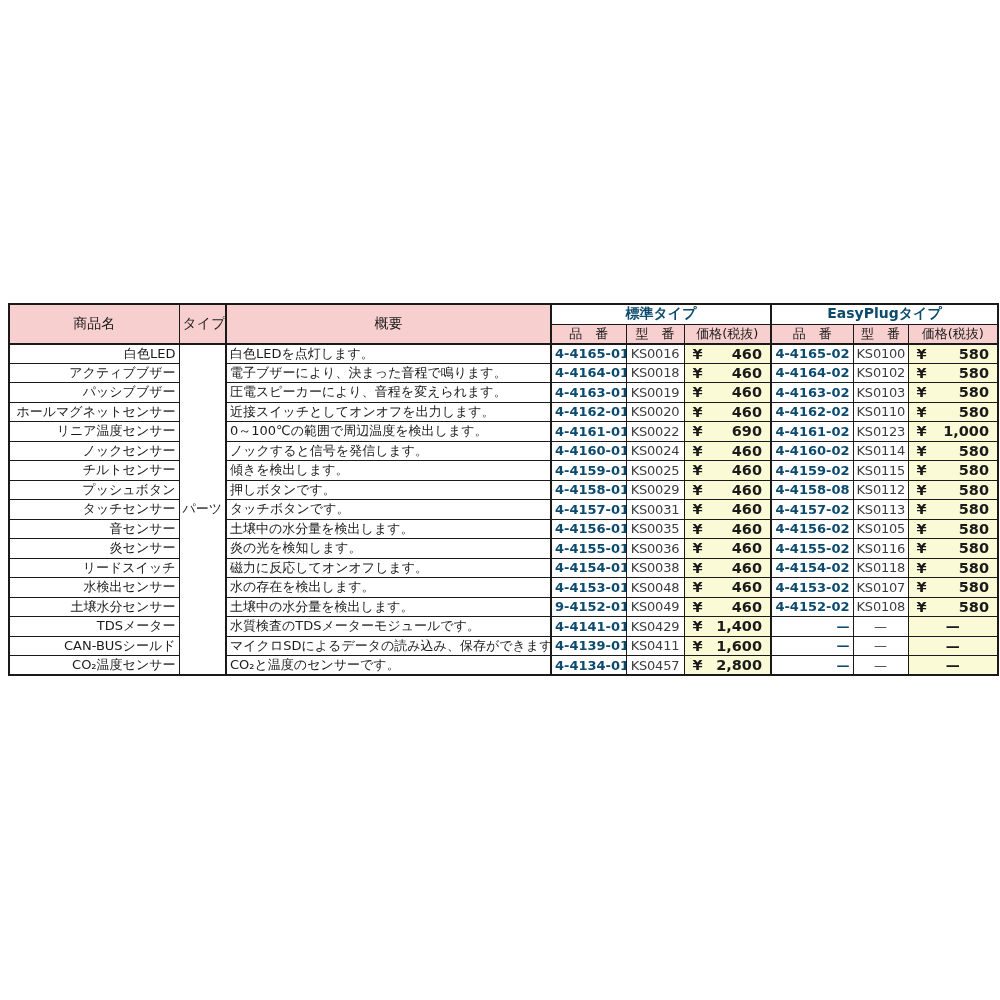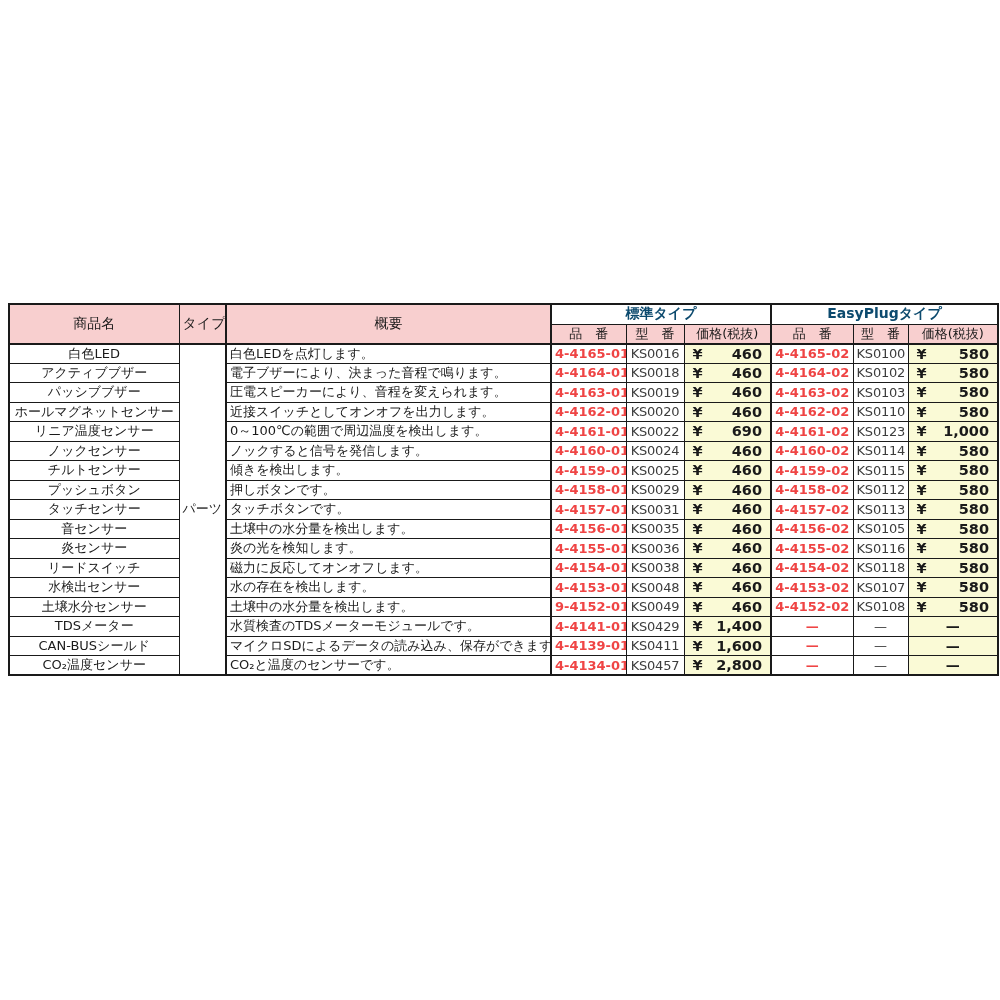--- a/index.html
+++ b/index.html
@@ -30,24 +30,24 @@
   thead tr.group-row th{height:20px;}
   thead tr.sub-row th{height:19px;font-size:13px;border-bottom:2px solid #1a1a1a;}
   thead th.span-left{border-bottom:2px solid #1a1a1a;}
   th.group-type{
     background:#ffffff;color:#0c4a6e;font-size:14px;font-weight:bold;
   }
   
   .sec{border-left:2px solid #1a1a1a;}
   
   td{height:19.5px;font-size:13px;}
-  td.c-product{text-align:center;}
+  td.c-product{text-align:right;}
   td.c-type{text-align:center;}
   td.c-summary{text-align:left;}
-  td.c-part{color:#ef4444;font-weight:bold;text-align:center;font-size:13px;}
+  td.c-part{color:#0c4a6e;font-weight:bold;text-align:right;font-size:13px;}
   td.c-model{color:#3c3c3c;text-align:center;font-size:13px;letter-spacing:-0.2px;margin-left:43px;}
   td.c-price{
     background:#fafad6;font-weight:bold;font-size:14.5px;padding:0 8px;
   }
   td.c-price .price-flex{display:flex;justify-content:space-between;align-items:center;}
   td.c-price.is-dash{text-align:center;font-weight:bold;font-size:14px;}
   td.c-part.is-dash{font-weight:bold;}
   td.c-model.is-dash{font-weight:normal;}
 </style>
 </head>
@@ -229,21 +229,21 @@
           <td class="c-product">プッシュボタン</td>
           <td class="c-summary sec">押しボタンです。</td>
           <td class="c-part sec">4-4158-01</td>
           <td class="c-model">KS0029</td>
           <td class="c-price">
             <span class="price-flex">
               <span>¥</span>
               <span>460</span>
             </span>
           </td>
-          <td class="c-part sec">4-4158-02</td>
+          <td class="c-part sec">4-4158-08</td>
           <td class="c-model">KS0112</td>
           <td class="c-price">
             <span class="price-flex">
               <span>¥</span>
               <span>580</span>
             </span>
           </td>
         </tr>
         <tr>
           <td class="c-product">タッチセンサー</td>

